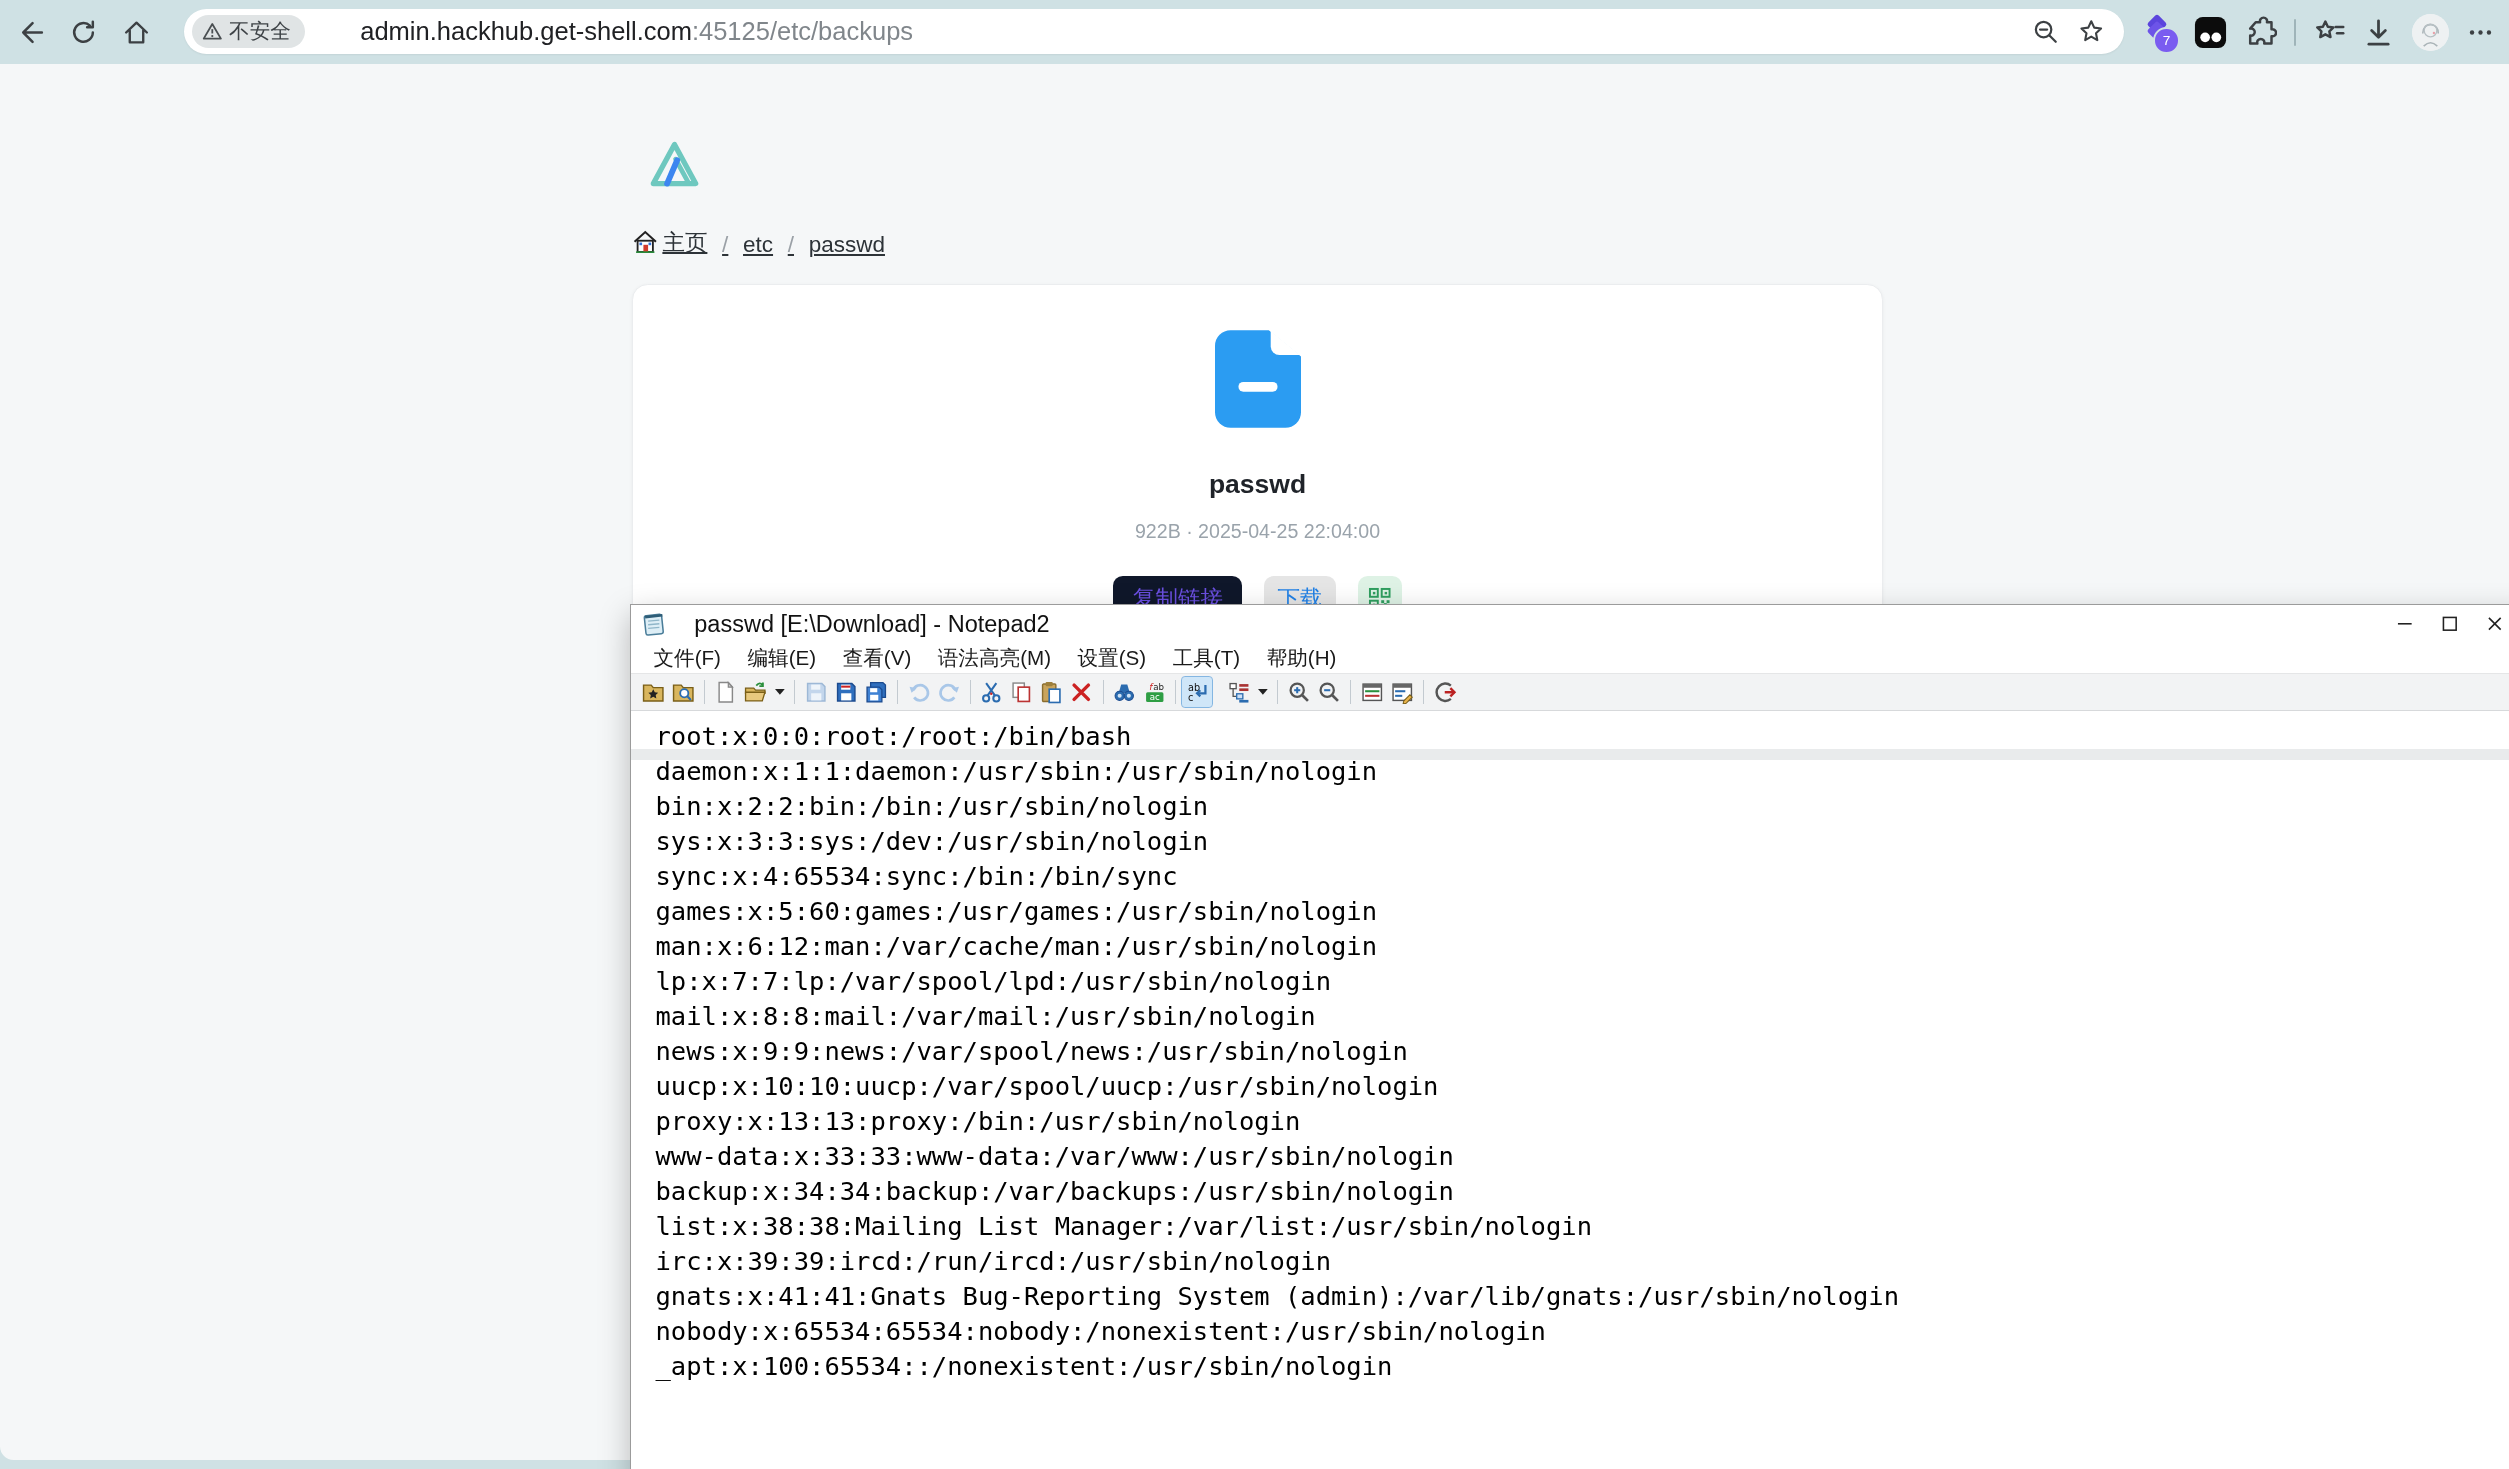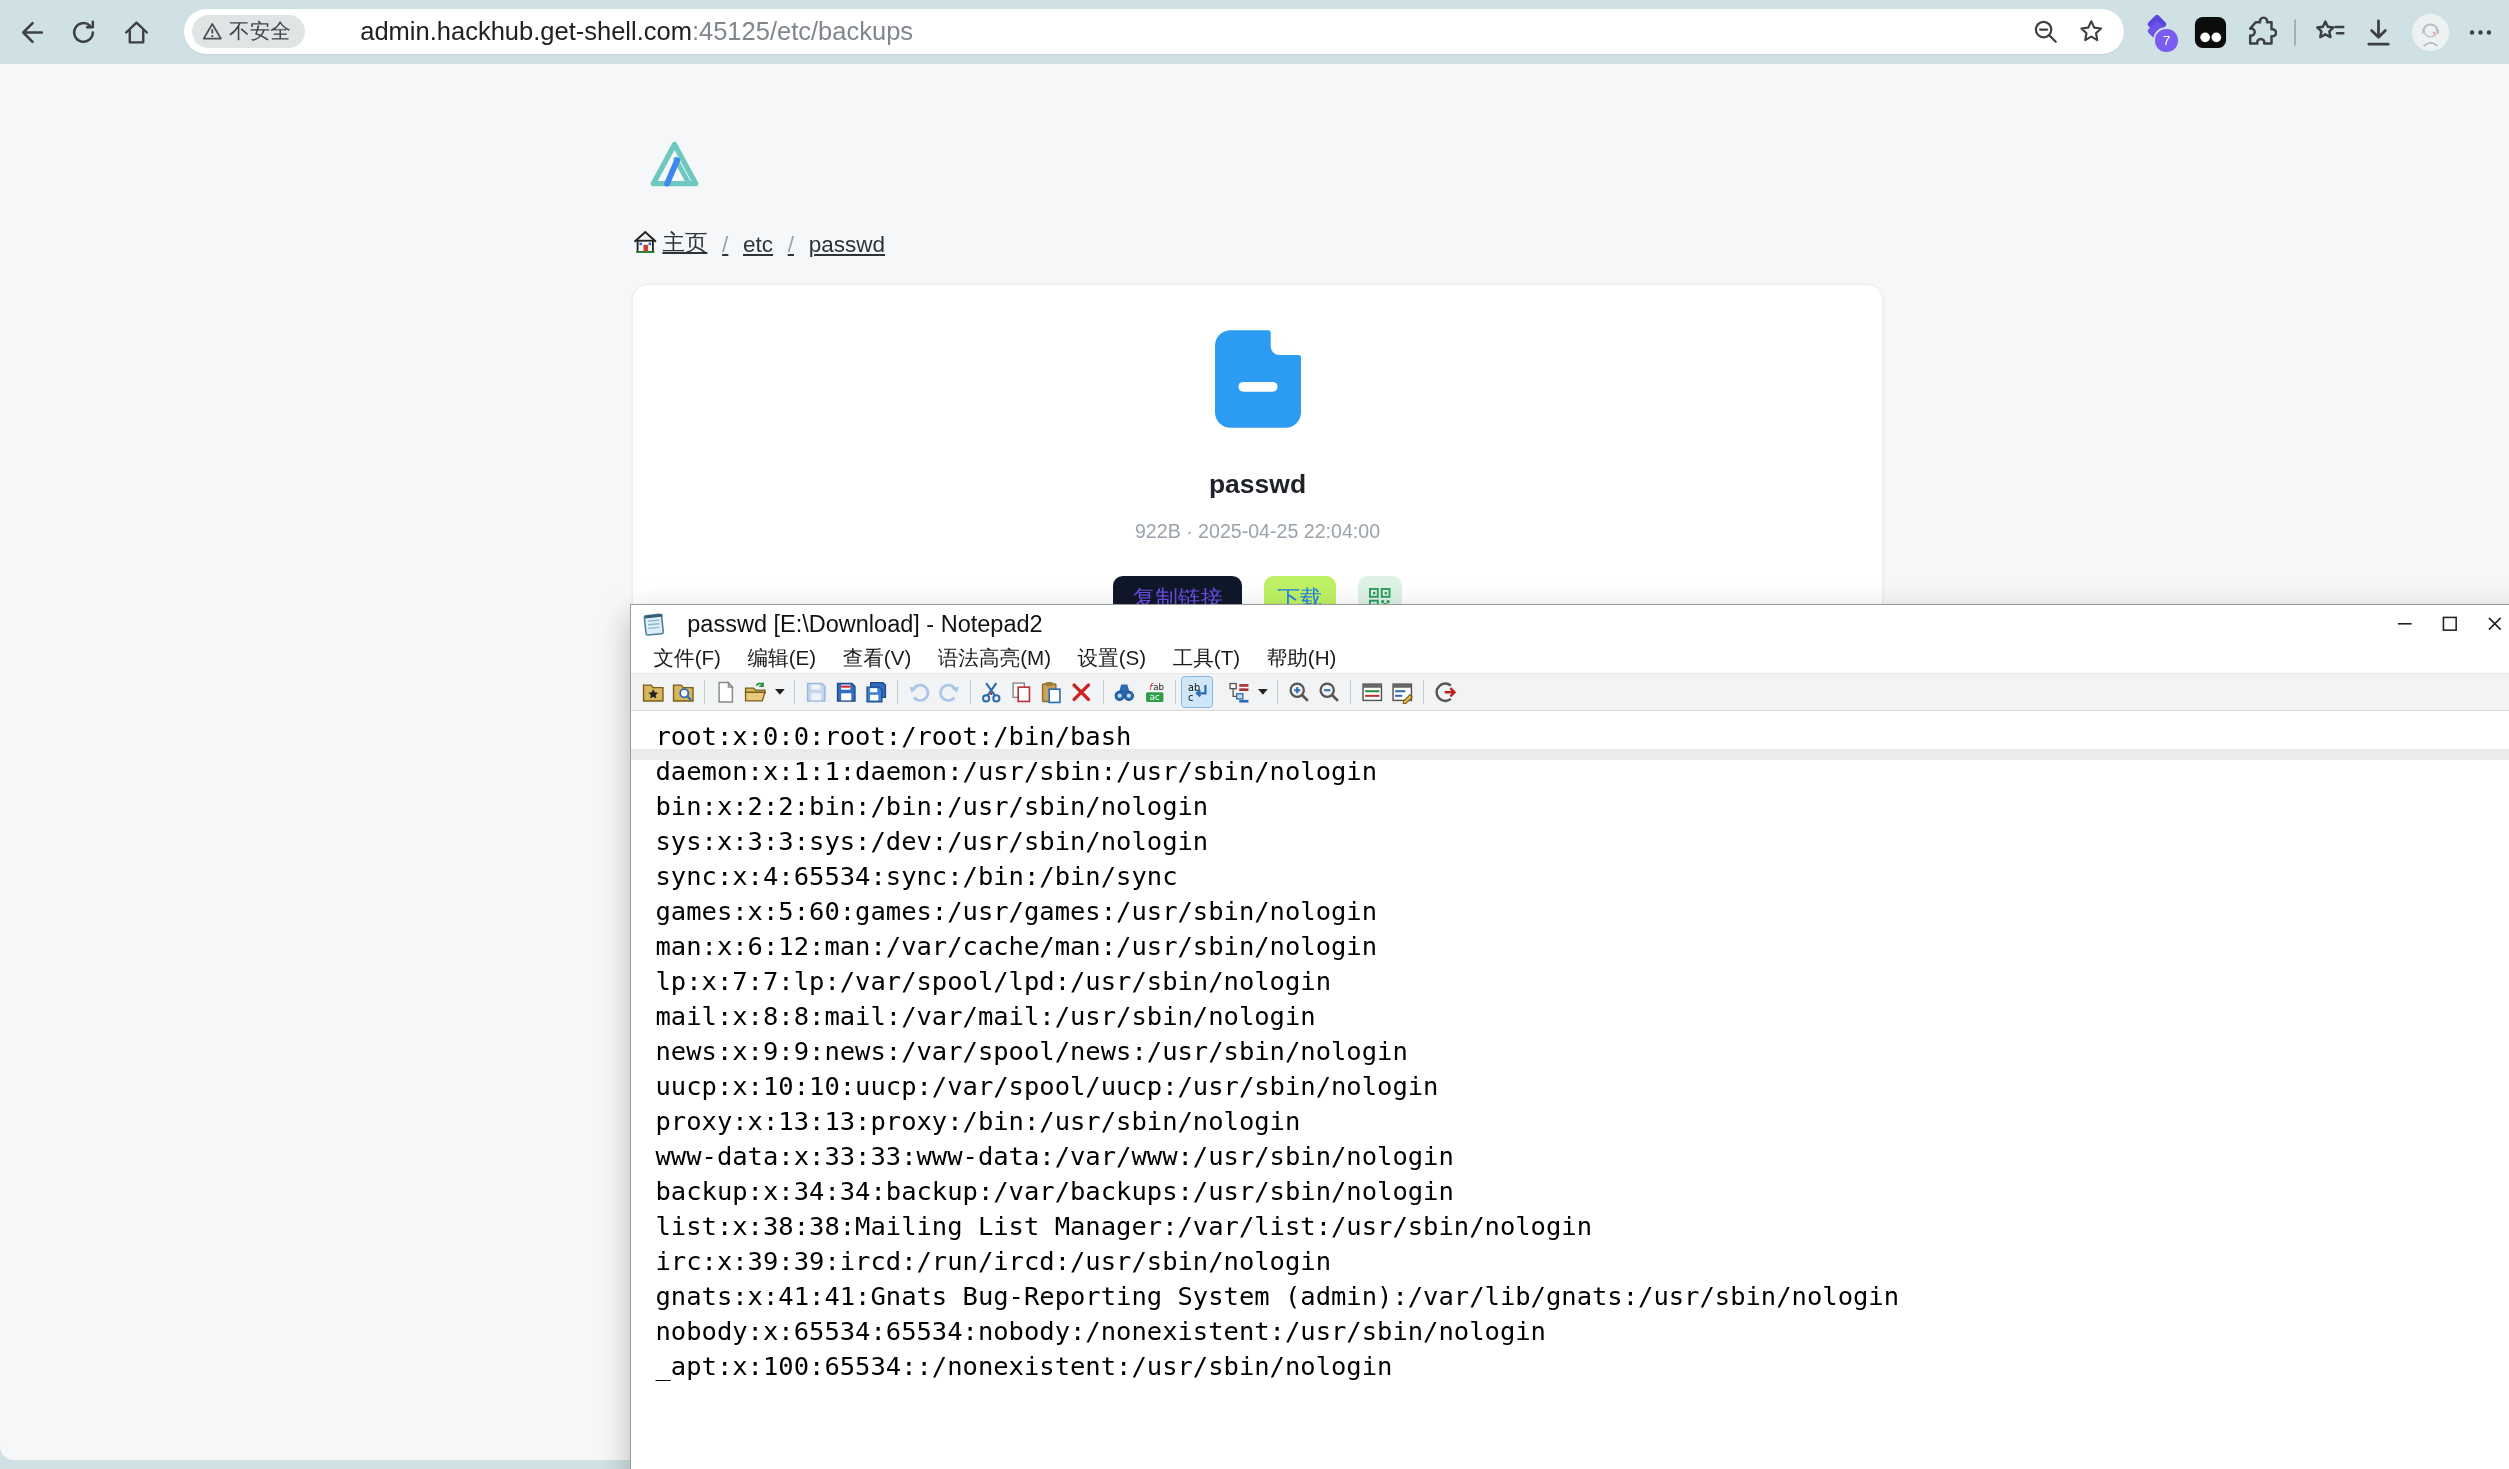--- a/index.html
+++ b/index.html
@@ -29,27 +29,27 @@
   .logo{position:absolute;left:647px;top:73px;}
   .crumbs{position:absolute;left:632px;top:163px;display:flex;align-items:flex-end;gap:14.7px;font-size:22.5px;color:#2d3338;text-decoration:underline;}
   .crumbs .sep{color:#9aa0a6;}
   .crumb{display:flex;align-items:center;gap:3.9px;cursor:pointer;}
   .card{position:absolute;left:632px;top:220px;width:1249px;height:372px;background:#ffffff;border:1px solid #ebedef;border-radius:15.7px;box-shadow:0 1px 3.9px rgba(0,0,0,.05);display:flex;flex-direction:column;align-items:center;}
   .file-name{margin-top:41px;font-size:26.5px;font-weight:bold;color:#1f2329;}
   .file-meta{margin-top:19.6px;font-size:19.6px;color:#9aa3ab;}
   .btn-row{margin-top:33px;display:flex;align-items:center;gap:21.6px;}
   .btn{height:46px;border-radius:9.8px;display:flex;align-items:center;justify-content:center;font-size:22.5px;cursor:pointer;border:none;}
   .btn-copy{width:129px;background:#0f172a;color:#6a4fe0;}
-  .btn-dl{width:72px;background:#bef264;color:#2181e6;}
+  .btn-dl{width:72px;background:#e5e5e5;color:#2181e6;}
   .btn-qr{width:44px;background:#def2e5;}
   
   .np-win{position:absolute;left:630px;top:604px;width:1901px;height:882px;background:#ffffff;border:1px solid #9b9b9b;box-shadow:0 9.8px 29px rgba(0,0,0,.25);z-index:10;}
   .np-title{position:relative;height:38px;display:flex;align-items:center;background:#ffffff;}
   .np-title .t-ic{margin-left:9.8px;}
-  .np-title .t-txt{margin-left:20px;font-size:23.5px;color:#111;}
+  .np-title .t-txt{margin-left:27px;font-size:23.5px;color:#111;}
   .np-controls{position:absolute;left:1751px;top:0;height:38px;display:flex;}
   .np-ctl{width:45px;height:38px;display:flex;align-items:center;justify-content:center;cursor:pointer;}
   .np-menu{height:30px;display:flex;align-items:center;gap:26.5px;padding-left:22.5px;font-size:20.6px;color:#1a1a1a;background:#fff;}
   .np-menu span{cursor:pointer;}
   .np-tools{height:36px;background:#f2f3f4;border-top:1px solid #e5e6e7;border-bottom:1px solid #d7d9db;display:flex;align-items:center;padding-left:6.9px;}
   .tb{width:30px;height:30px;display:flex;align-items:center;justify-content:center;border-radius:2.9px;cursor:pointer;}
   .tb.active{background:#cfe6f8;outline:1px solid #84b6e2;}
   .tbsep{width:1px;height:24.5px;background:#c3cad0;margin:0 5.9px;}
   .tbgap{width:11.8px;}
   .np-text{position:relative;padding:7.8px 0 0 24.5px;font-family:"DejaVu Sans Mono",monospace;font-size:25.5px;line-height:35px;color:#000;}

